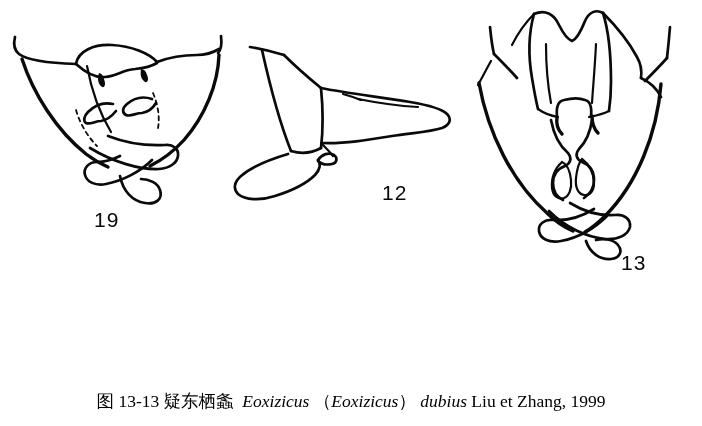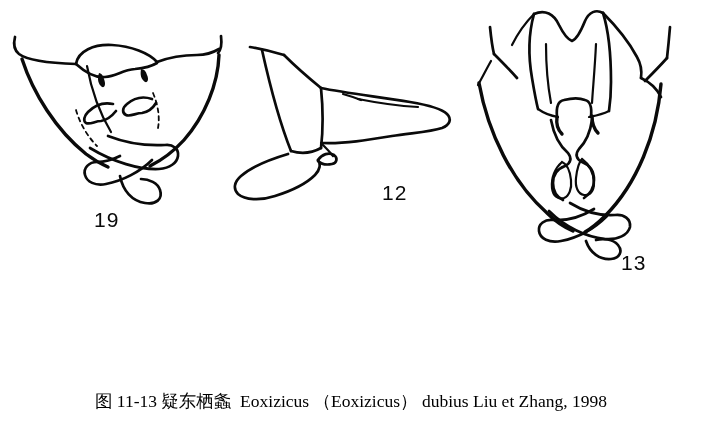--- a/index.html
+++ b/index.html
@@ -12,21 +12,21 @@
   .art path.dash{stroke-width:1.8;stroke-dasharray:4 4;}
   .art path.blob{fill:#0a0a0a;stroke:none;}
   .fig-num{position:absolute;font-family:"Liberation Sans","DejaVu Sans",sans-serif;
            font-size:21px;line-height:21px;color:#0a0a0a;letter-spacing:1px;}
   .num-11{left:94px;top:209px;}
   .num-12{left:382px;top:182px;text-align:center;}
   .num-13{left:621px;top:252px;}
   .caption{position:absolute;left:0;right:0;top:319px;text-align:center;
            font-size:17.5px;line-height:33px;white-space:pre-wrap;}
   .cap-line{height:33px;}
-  .it{}
+  .it{font-style:italic;}
 </style>
 </head>
 <body>
 
 <div class="page">
 
   <svg class="art" width="702" height="312" viewBox="0 0 702 312">
 
     <g>
       <path d="M15,37 C13,45 14,50 19,54 C27,60 45,63 76,64"></path>
@@ -91,18 +91,18 @@
       <path d="M607,216 C594,229 577,238 561,241 C549,243 540,239 539,231 C538,224 545,219 553,220 C566,221 581,217 594,209"></path>
       <path d="M586,241 C590,253 600,260 611,259 C620,258 623,251 618,245 C613,239 603,238 596,240"></path>
     </g>
   </svg>
 
   <div class="fig-num num-11">19</div>
   <div class="fig-num num-12">12</div>
   <div class="fig-num num-13">13</div>
 
   <div class="caption">
-    <div class="cap-line"><span>图 11-13 疑东栖螽  </span><span class="it">Eoxizicus</span><span> （</span><span class="it">Eoxizicus</span><span>） </span><span class="it">dubius</span><span> Liu et Zhang, 1998</span></div>
+    <div class="cap-line"><span>图 13-13 疑东栖螽  </span><span class="it">Eoxizicus</span><span> （</span><span class="it">Eoxizicus</span><span>） </span><span class="it">dubius</span><span> Liu et Zhang, 1999</span></div>
     
     
   </div>
 
 </div>
 
 </body></html>

